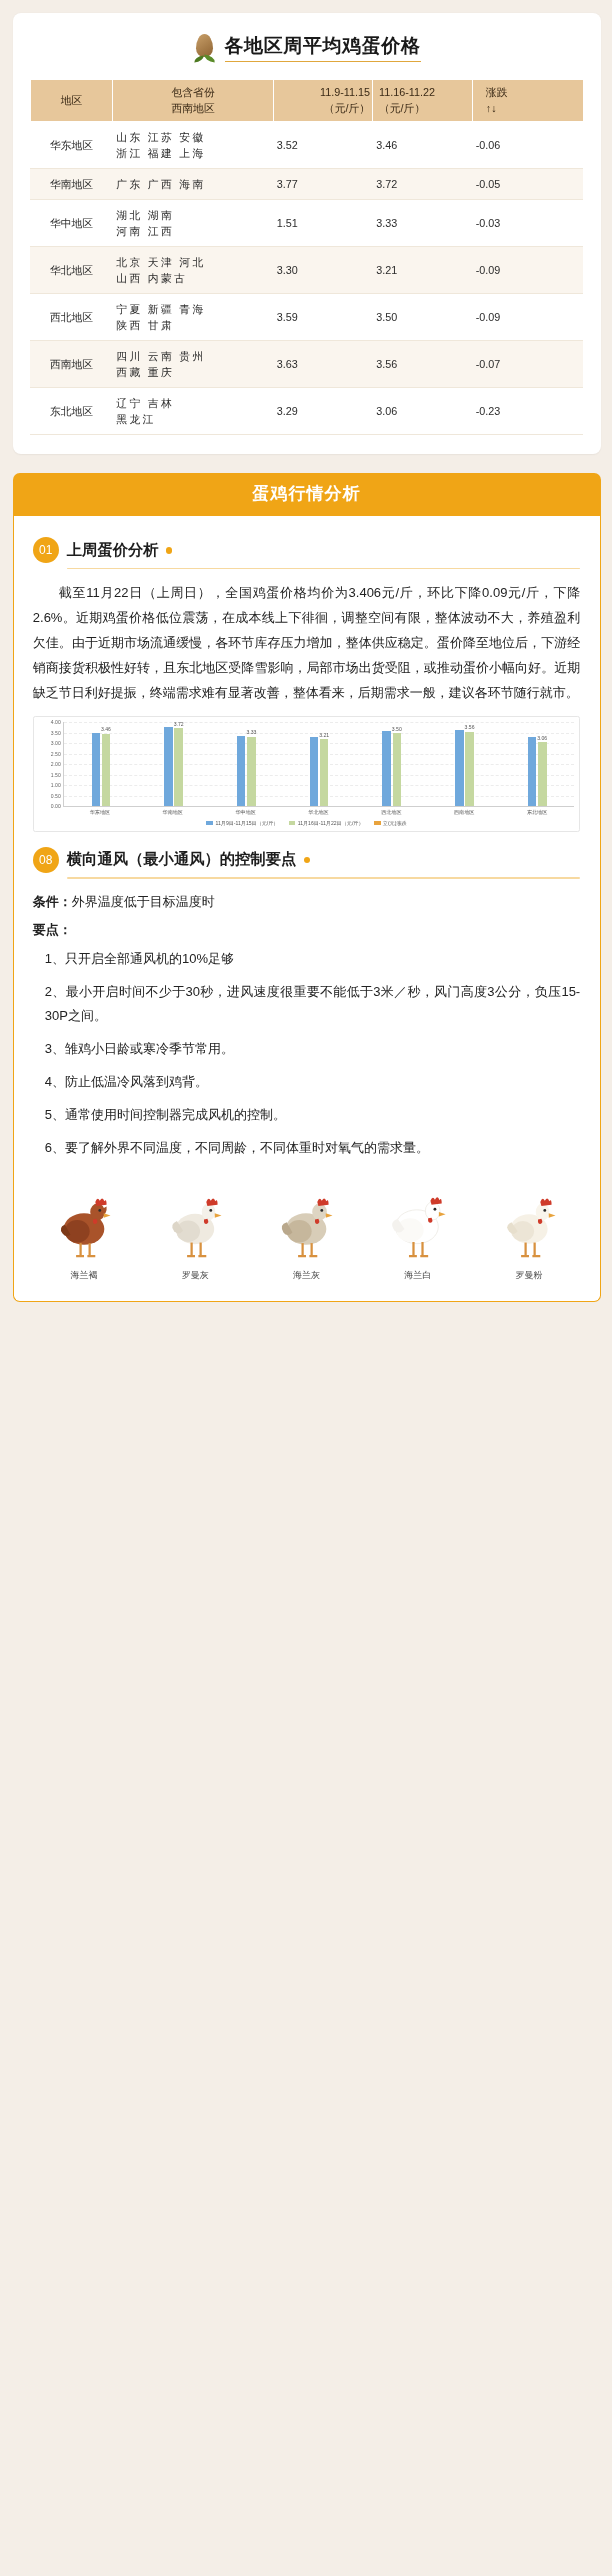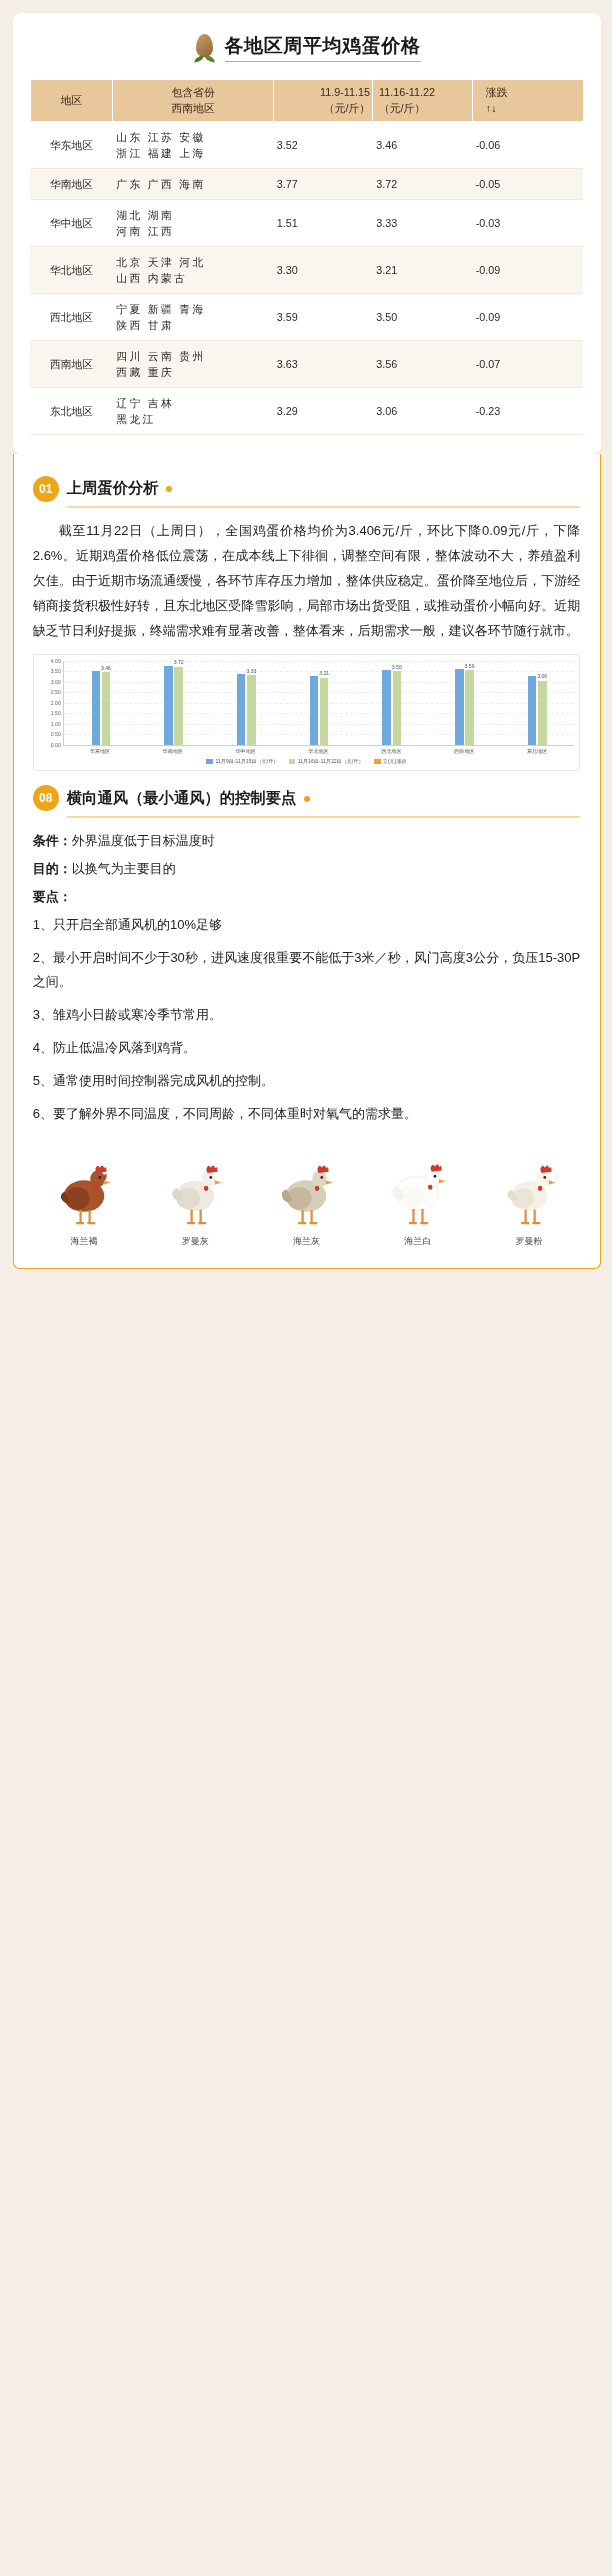--- a/index.html
+++ b/index.html
@@ -133,21 +133,21 @@
     align-items: center;
     gap: 8px;
     margin: 2.3px 0 12.5px 0;
   }
   .num-badge {
     width: 26px; height: 26px; flex: none;
     border-radius: 50%;
     background: #f0a516;
     color: #fff;
     font-size: 12px;
-    font-weight: bold;
+    font-weight: normal;
     display: flex; align-items: center; justify-content: center;
   }
   .num-title {
     font-size: 15.3px;
     font-weight: bold;
     color: #1d1d1d;
     position: relative;
     padding-right: 17px;
   }
   .num-title::after {
@@ -180,21 +180,21 @@
     line-height: 1.9;
     color: #222;
     margin: 3.4px 0;
   }
   .kv b { font-weight: bold; }
   .points { margin: 2.3px 0 0 0; }
   .points .pt {
     font-size: 13px;
     line-height: 1.85;
     color: #222;
-    margin: 0 0 9px 0;
+    margin: 0 0 9px 12px;
     text-align: justify;
   }
 
   
   .chart-box {
     background: #ffffff;
     border: 0.6px solid #e6e6e6;
     border-radius: 2.3px;
     padding: 5.7px 5.7px 3.4px 5.7px;
     margin: 10.2px 0 14.8px 0;
@@ -395,20 +395,23 @@
             <span class="provline">黑龙江</span>
           </td>
           <td class="c-num">3.29</td>
           <td class="c-num">3.06</td>
           <td class="c-num">-0.23</td>
         </tr>
       </tbody>
     </table>
   </div>
 
+  <div class="banner-wrap">
+    <div class="banner">蛋鸡行情分析</div>
+  </div>
 
   <div class="analysis-card">
 
     <div class="num-head">
       <div class="num-badge">01</div>
       <div class="num-title">上周蛋价分析</div>
     </div>
     <div class="num-underline"></div>
 
     <p class="body">截至11月22日（上周日），全国鸡蛋价格均价为3.406元/斤，环比下降0.09元/斤，下降2.6%。近期鸡蛋价格低位震荡，在成本线上下徘徊，调整空间有限，整体波动不大，养殖盈利欠佳。由于近期市场流通缓慢，各环节库存压力增加，整体供应稳定。蛋价降至地位后，下游经销商接货积极性好转，且东北地区受降雪影响，局部市场出货受阻，或推动蛋价小幅向好。近期缺乏节日利好提振，终端需求难有显著改善，整体看来，后期需求一般，建议各环节随行就市。</p>
@@ -507,23 +510,20 @@
     <div class="num-head">
       <div class="num-badge">08</div>
       <div class="num-title">横向通风（最小通风）的控制要点</div>
     </div>
     <div class="num-underline"></div>
 
     <div class="kv">
       <b>条件：</b><span>外界温度低于目标温度时</span>
     </div>
     <div class="kv">
-      <b>目的：</b><span>以换气为主要目的</span>
-    </div>
-    <div class="kv">
       <b>要点：</b>
     </div>
 
     <div class="points">
       <p class="pt">1、只开启全部通风机的10%足够</p>
       <p class="pt">2、最小开启时间不少于30秒，进风速度很重要不能低于3米／秒，风门高度3公分，负压15-30P之间。</p>
       <p class="pt">3、雏鸡小日龄或寒冷季节常用。</p>
       <p class="pt">4、防止低温冷风落到鸡背。</p>
       <p class="pt">5、通常使用时间控制器完成风机的控制。</p>
       <p class="pt">6、要了解外界不同温度，不同周龄，不同体重时对氧气的需求量。</p>

